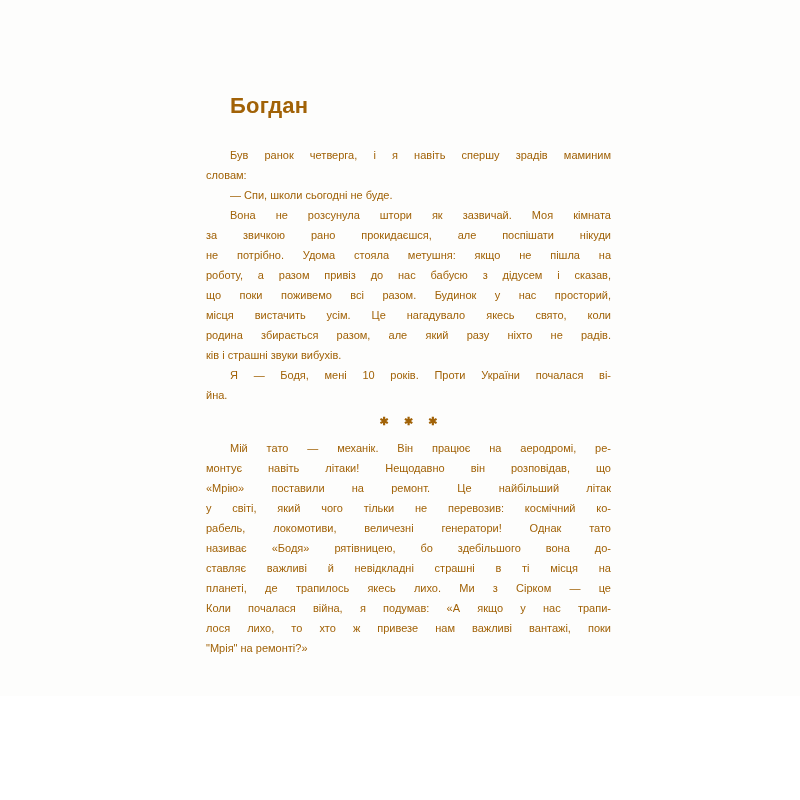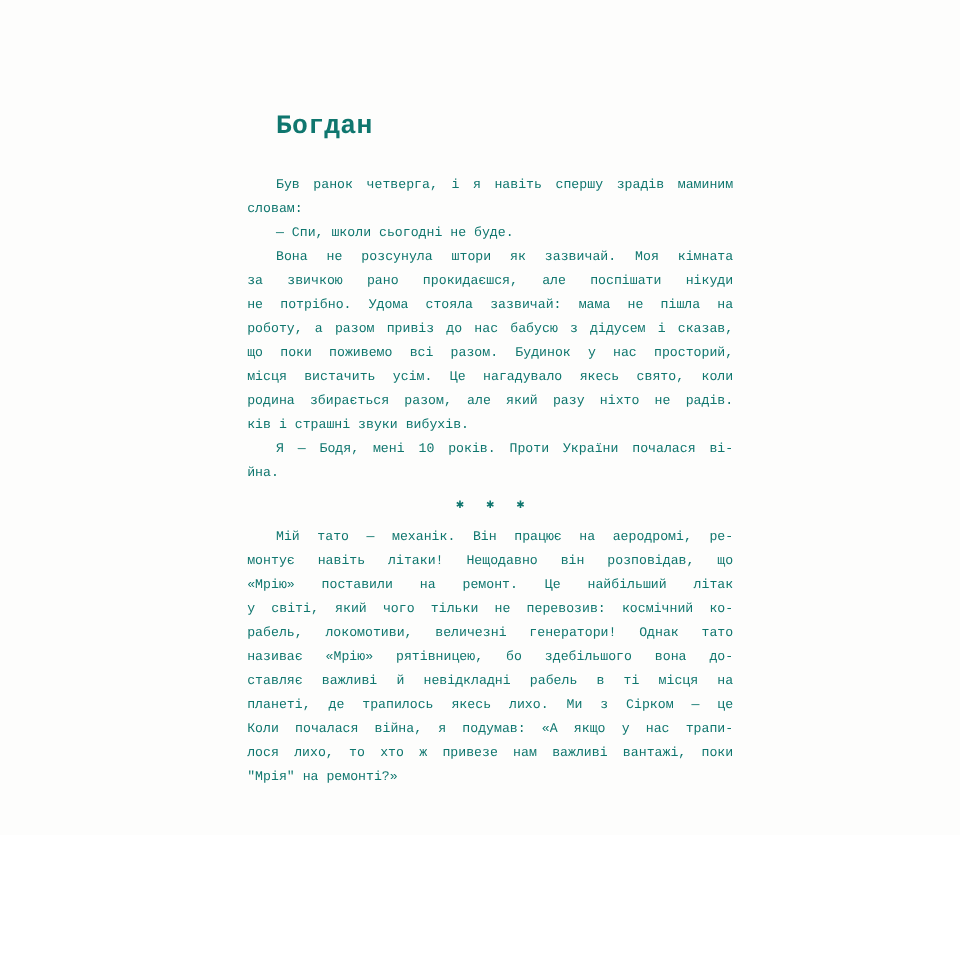--- a/index.html
+++ b/index.html
@@ -5,22 +5,22 @@
   html, body {
     margin: 0;
     padding: 0;
     background: #ffffff;
   }
   .page {
     position: relative;
     width: 800px;
     height: 696px;
     background: #fdfdfc;
-    color: #0f766e;
-    font-family: Liberation Mono, monospace;
+    color: #a16207;
+    font-family: Liberation Sans, sans-serif;
     overflow: hidden;
   }
   .text-block {
     position: absolute;
     left: 206px;
     top: 93px;
     width: 405px;
   }
   .heading {
     font-size: 22px;
@@ -74,40 +74,40 @@
         <div class="paragraph">
           <div class="line first just">Був ранок четверга, і я навіть спершу зрадів маминим</div>
           <div class="line">словам:</div>
         </div>
         <div class="paragraph">
           <div class="line first">— Спи, школи сьогодні не буде.</div>
         </div>
         <div class="paragraph">
           <div class="line first just">Вона не розсунула штори як зазвичай. Моя кімната</div>
           <div class="line just">за звичкою рано прокидаєшся, але поспішати нікуди</div>
-          <div class="line just">не потрібно. Удома стояла зазвичай: мама не пішла на</div>
+          <div class="line just">не потрібно. Удома стояла метушня: якщо не пішла на</div>
           <div class="line just">роботу, а разом привіз до нас бабусю з дідусем і сказав,</div>
           <div class="line just">що поки поживемо всі разом. Будинок у нас просторий,</div>
           <div class="line just">місця вистачить усім. Це нагадувало якесь свято, коли</div>
           <div class="line just">родина збирається разом, але який разу ніхто не радів.</div>
           <div class="line">ків і страшні звуки вибухів.</div>
         </div>
         <div class="paragraph">
           <div class="line first just">Я — Бодя, мені 10 років. Проти України почалася ві-</div>
           <div class="line">йна.</div>
         </div>
         <div class="separator">✱ ✱ ✱</div>
         <div class="paragraph">
           <div class="line first just">Мій тато — механік. Він працює на аеродромі, ре-</div>
           <div class="line just">монтує навіть літаки! Нещодавно він розповідав, що</div>
           <div class="line just">«Мрію» поставили на ремонт. Це найбільший літак</div>
           <div class="line just">у світі, який чого тільки не перевозив: космічний ко-</div>
           <div class="line just">рабель, локомотиви, величезні генератори! Однак тато</div>
-          <div class="line just">називає «Мрію» рятівницею, бо здебільшого вона до-</div>
-          <div class="line just">ставляє важливі й невідкладні рабель в ті місця на</div>
+          <div class="line just">називає «Бодя» рятівницею, бо здебільшого вона до-</div>
+          <div class="line just">ставляє важливі й невідкладні страшні в ті місця на</div>
           <div class="line just">планеті, де трапилось якесь лихо. Ми з Сірком — це</div>
           <div class="line just">Коли почалася війна, я подумав: «А якщо у нас трапи-</div>
           <div class="line just">лося лихо, то хто ж привезе нам важливі вантажі, поки</div>
           <div class="line">"Мрія" на ремонті?»</div>
         </div>
       </div>
   </div>
   <div class="page-number">6</div>
 </div>
 

